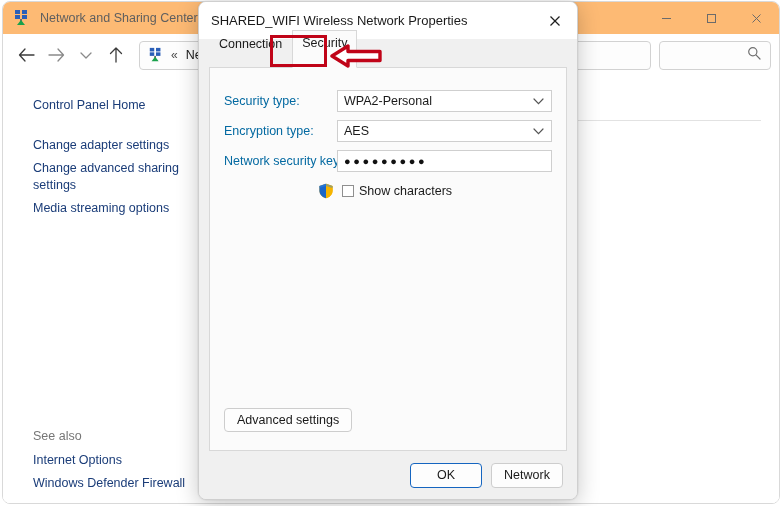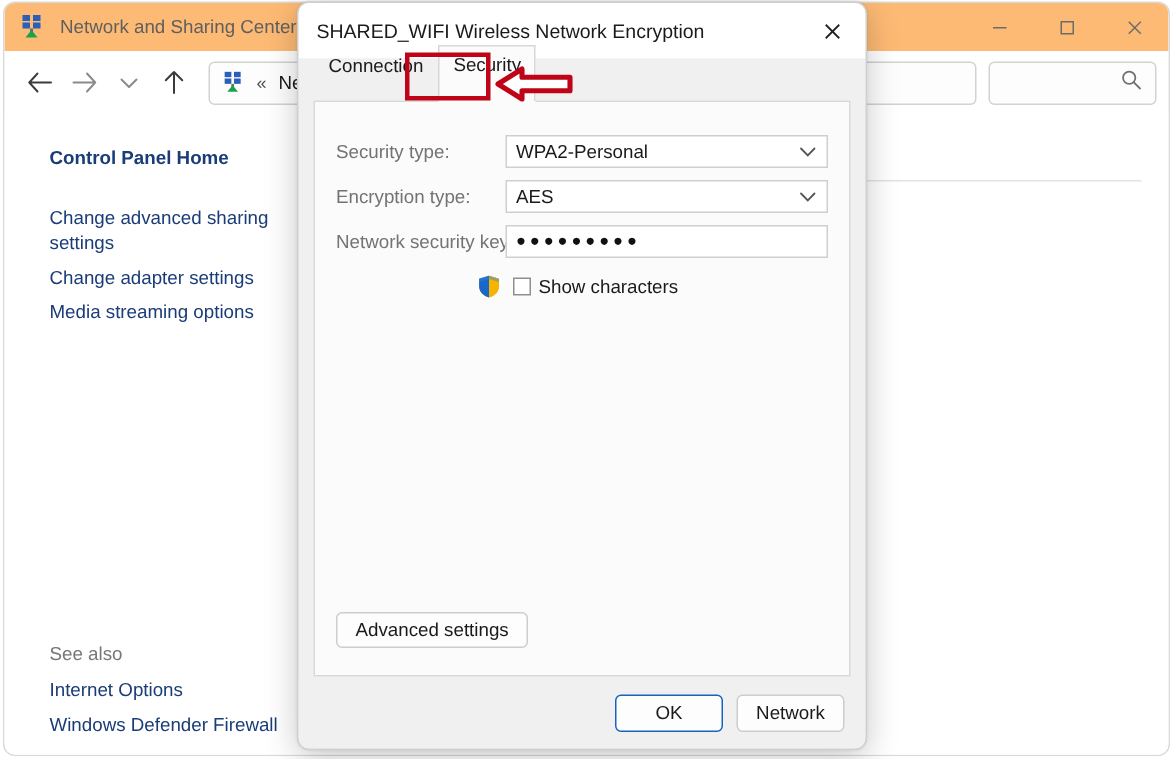--- a/index.html
+++ b/index.html
@@ -160,21 +160,21 @@
     position: relative;
     background: #ffffff;
   }
   .side-link {
     display: block;
     padding: 3px 12px 3px 30px;
     font-size: 12.5px;
     line-height: 17px;
     color: #1a3c78;
   }
-  .side-link.home { color: #1a3c78; margin-bottom: 17px; font-weight: bold; }
+  .side-link.home { color: #1a3c78; margin-bottom: 17px; }
   .side-also-wrap {
     position: absolute;
     left: 0;
     bottom: 10px;
     width: 100%;
   }
   .side-also-title {
     padding: 3px 12px 3px 30px;
     font-size: 12.5px;
     color: #767676;
@@ -302,21 +302,21 @@
 
   .form-row {
     display: flex;
     align-items: center;
     margin-bottom: 8px;
   }
   .form-label {
     width: 113px;
     flex: 0 0 113px;
     font-size: 12.5px;
-    color: #737373;
+    color: #0369a1;
     white-space: nowrap;
   }
   .combo {
     flex: 1 1 auto;
     height: 22px;
     background: #ffffff;
     border: 1px solid #cfcfcf;
     display: flex;
     align-items: center;
     padding: 0 6px;
@@ -507,22 +507,22 @@
               <line x1="8.9" y1="8.9" x2="13" y2="13" stroke="currentColor" stroke-width="1.2" stroke-linecap="round"></line>
             </svg>
         </span>
       </div>
     </div>
 
     <div class="body-area">
 
       <div class="sidebar">
         <a class="side-link home">Control Panel Home</a>
+        <a class="side-link">Change adapter settings</a>
         <a class="side-link">Change advanced sharing settings</a>
-        <a class="side-link">Change adapter settings</a>
         <a class="side-link">Media streaming options</a>
 
         <div class="side-also-wrap">
           <div class="side-also-title">See also</div>
           <a class="side-link">Internet Options</a>
           <a class="side-link">Windows Defender Firewall</a>
         </div>
       </div>
 
       <div class="content">
@@ -553,21 +553,21 @@
         <div class="para-block">
           <div class="para">ooting information.</div>
         </div>
       </div>
     </div>
   </div>
 
   <div class="dialog">
 
     <div class="dlg-title">
-      <span class="dlg-title-text">SHARED_WIFI Wireless Network Encryption</span>
+      <span class="dlg-title-text">SHARED_WIFI Wireless Network Properties</span>
       <div class="dlg-close">
         <svg width="12" height="12" viewBox="0 0 12 12">
             <line x1="1.5" y1="1.5" x2="10.5" y2="10.5" stroke="currentColor" stroke-width="1.2"></line>
             <line x1="10.5" y1="1.5" x2="1.5" y2="10.5" stroke="currentColor" stroke-width="1.2"></line>
           </svg>
       </div>
     </div>
 
     <div class="tabstrip">
       <div class="tab">Connection</div>

